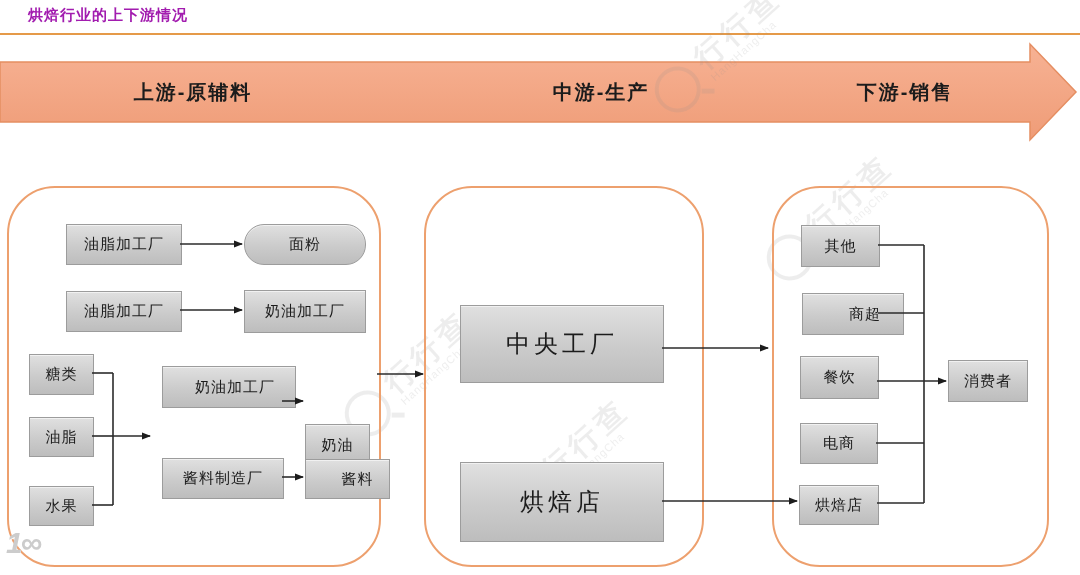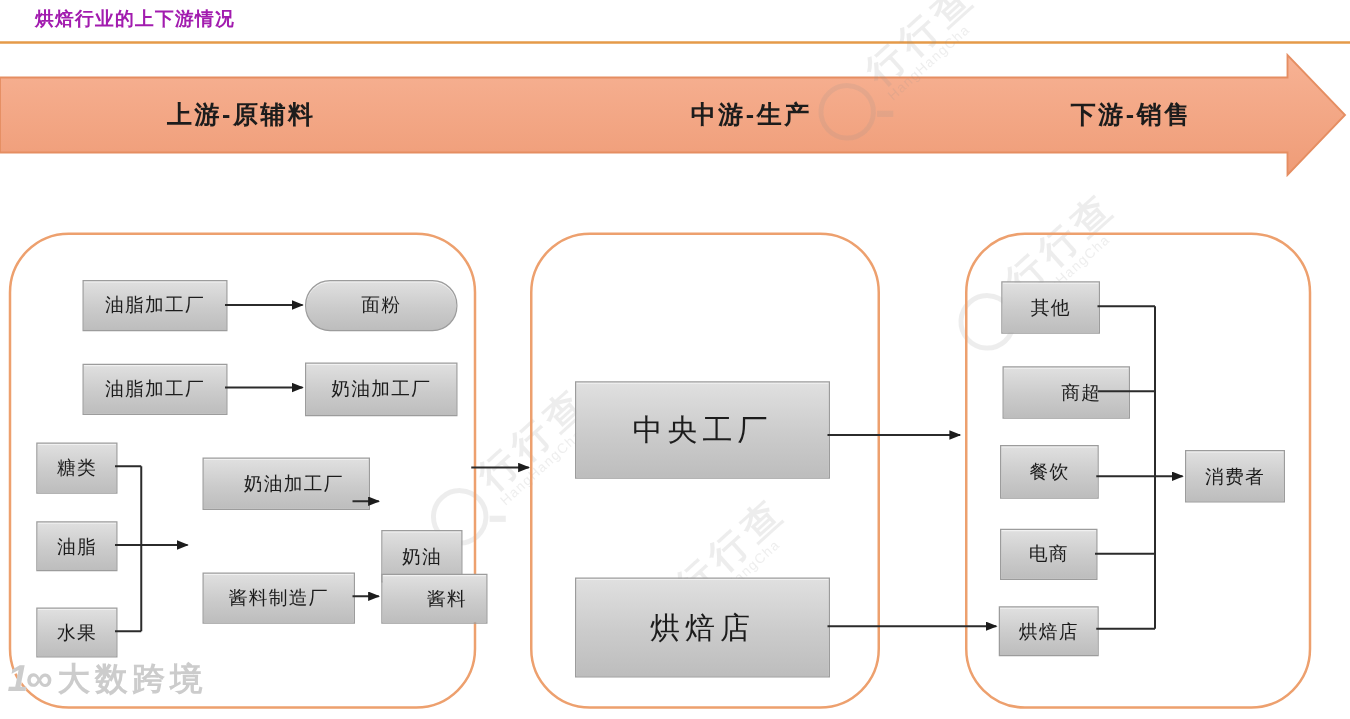--- a/index.html
+++ b/index.html
@@ -154,14 +154,13 @@
     <line x1="878" y1="313" x2="924" y2="313"></line>
     <line x1="877" y1="381" x2="946" y2="381" marker-end="url(#ah)"></line>
     <line x1="876" y1="443" x2="924" y2="443"></line>
     <line x1="877" y1="503" x2="924" y2="503"></line>
     <line x1="924" y1="245" x2="924" y2="503"></line>
   </g>
 </svg>
 
 <div class="footer-logo">
   <span class="footer-mark">1∞</span>
-  <span class="footer-text">大数跨境</span>
 </div>
 
 </body></html>

